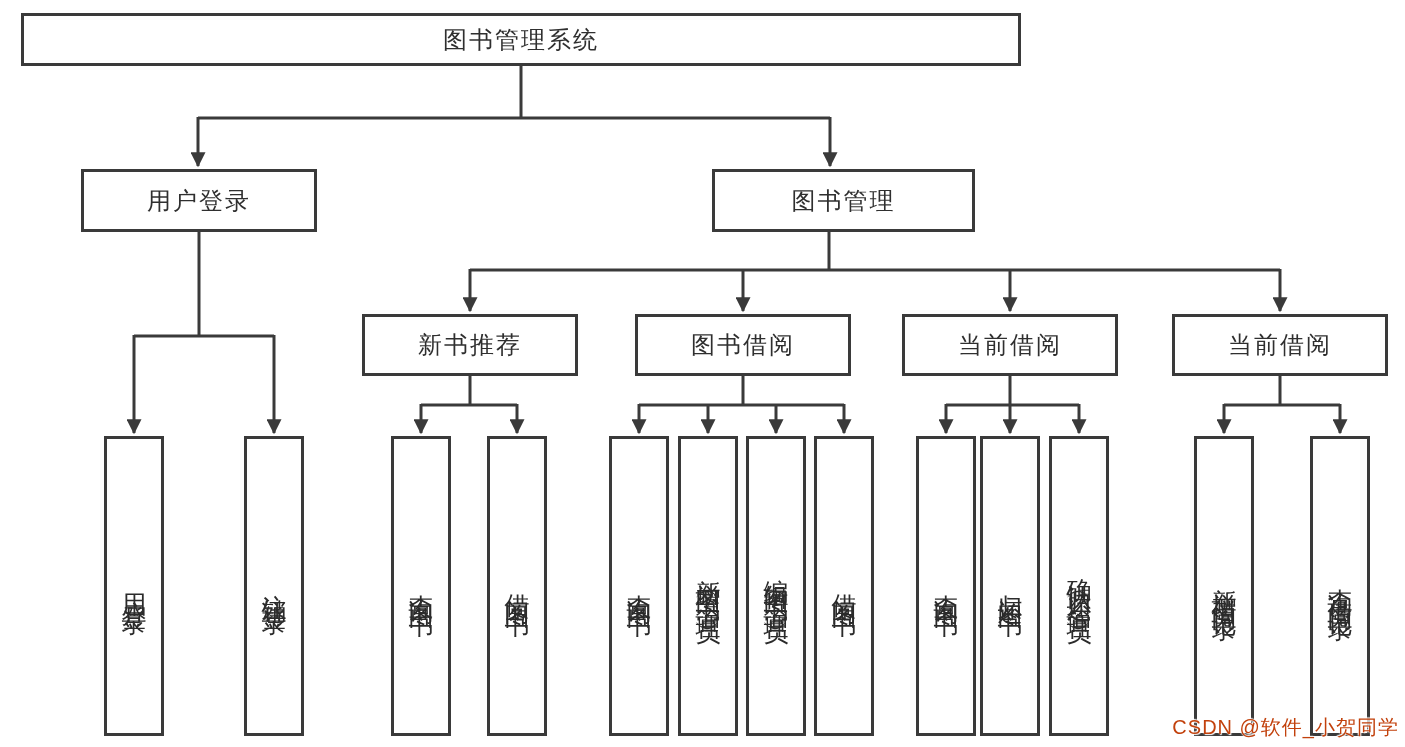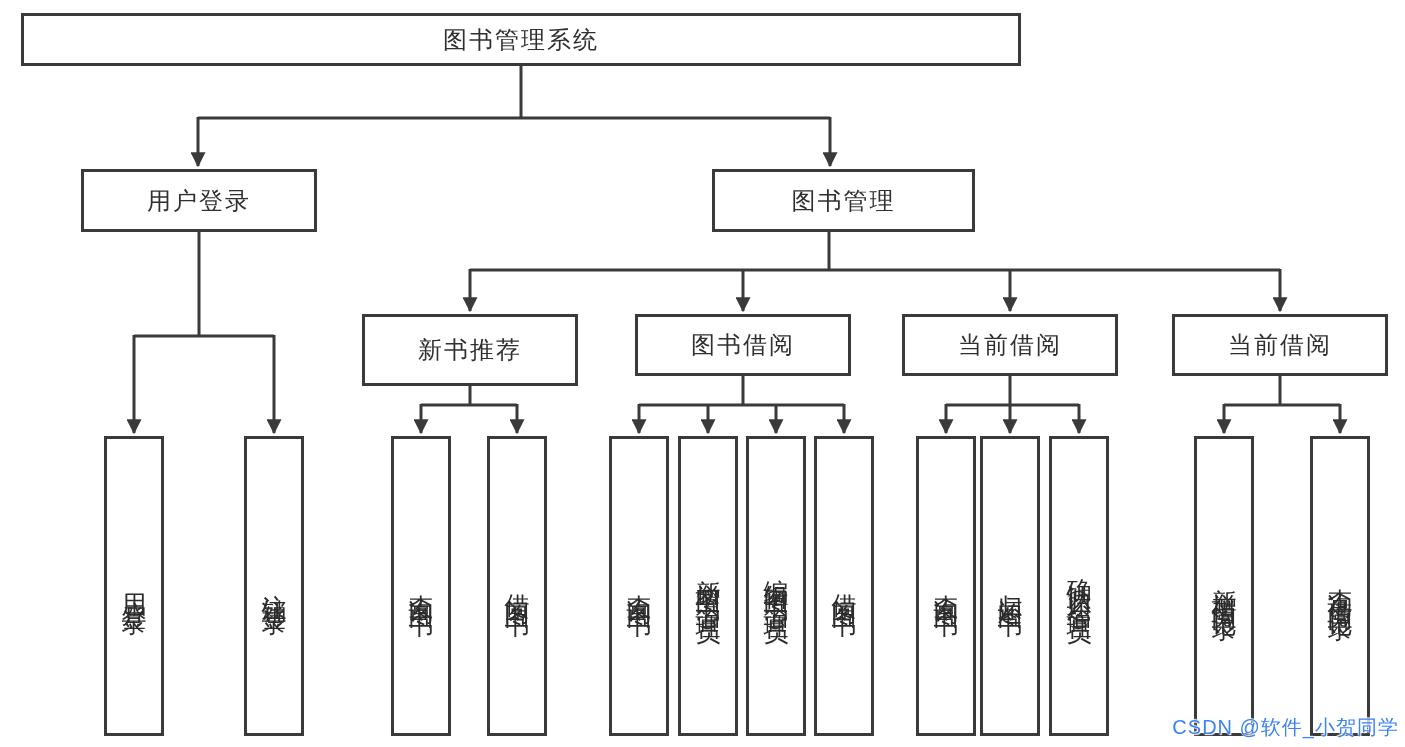--- a/index.html
+++ b/index.html
@@ -57,21 +57,21 @@
     color: #2b2b2b;
     line-height: 1;
     white-space: nowrap;
   }
   .watermark {
     position: absolute;
     right: 6px;
     top: 714px;
     font-size: 20px;
     letter-spacing: 1px;
-    color: #3b82f6;
+    color: #c2410c;
     text-shadow: 0 0 2px #ffffff, 1px 1px 1px #ffffff, -1px -1px 1px #ffffff;
     z-index: 5;
     white-space: nowrap;
   }
 </style>
 </head>
 <body>
 
 <div class="canvas">
 
@@ -122,21 +122,21 @@
     <span class="lbl">图书管理系统</span>
   </div>
 
   <div class="node" style="left:81px; top:169px; width:236px; height:63px;">
     <span class="lbl">用户登录</span>
   </div>
   <div class="node" style="left:712px; top:169px; width:263px; height:63px;">
     <span class="lbl">图书管理</span>
   </div>
 
-  <div class="node" style="left:362px; top:314px; width:216px; height:72px;">
+  <div class="node" style="left:362px; top:314px; width:216px; height:62px;">
     <span class="lbl">新书推荐</span>
   </div>
   <div class="node" style="left:635px; top:314px; width:216px; height:62px;">
     <span class="lbl">图书借阅</span>
   </div>
   <div class="node" style="left:902px; top:314px; width:216px; height:62px;">
     <span class="lbl">当前借阅</span>
   </div>
   <div class="node" style="left:1172px; top:314px; width:216px; height:62px;">
     <span class="lbl">当前借阅</span>

